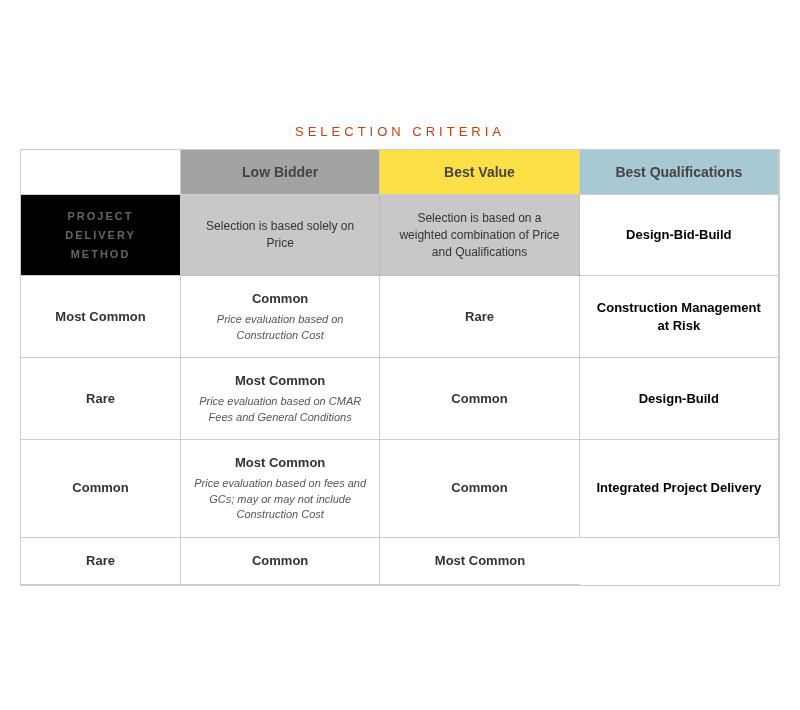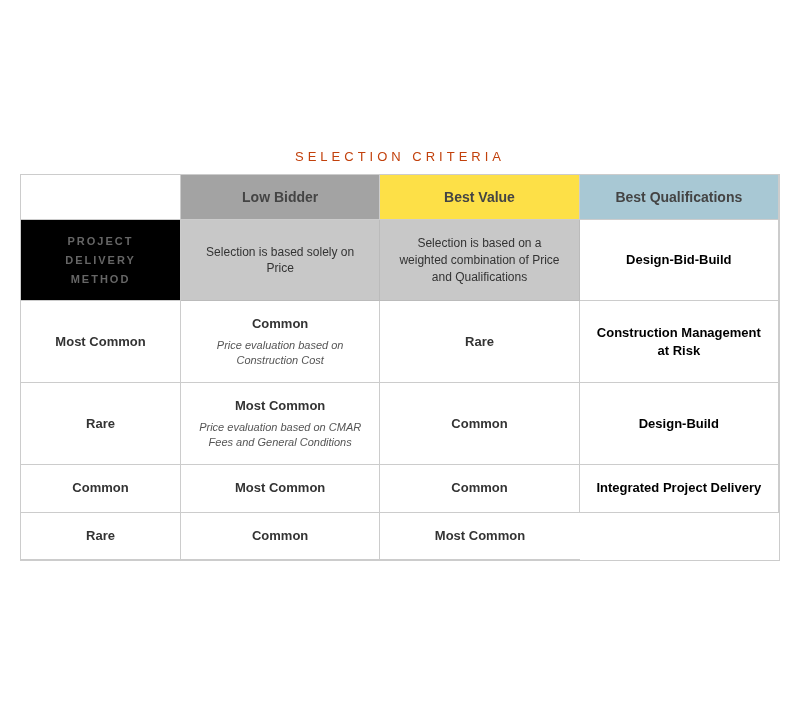--- a/index.html
+++ b/index.html
@@ -168,20 +168,21 @@
       </div>
       <div class="data-cell data-cell-3 row-cmar">
         <span class="cell-main">Common</span>
       </div>
       <div class="row-label row-db">Design-Build</div>
       <div class="data-cell data-cell-1 row-db">
         <span class="cell-main">Common</span>
       </div>
       <div class="data-cell data-cell-2 row-db">
         <span class="cell-main">Most Common</span>
+        <span class="cell-sub">Price evaluation based on fees and GCs; may or may not include Construction Cost</span>
       </div>
       <div class="data-cell data-cell-3 row-db">
         <span class="cell-main">Common</span>
       </div>
       <div class="row-label row-ipd last-row">Integrated Project Delivery</div>
       <div class="data-cell data-cell-1 row-ipd last-row">
         <span class="cell-main">Rare</span>
       </div>
       <div class="data-cell data-cell-2 row-ipd last-row">
         <span class="cell-main">Common</span>

